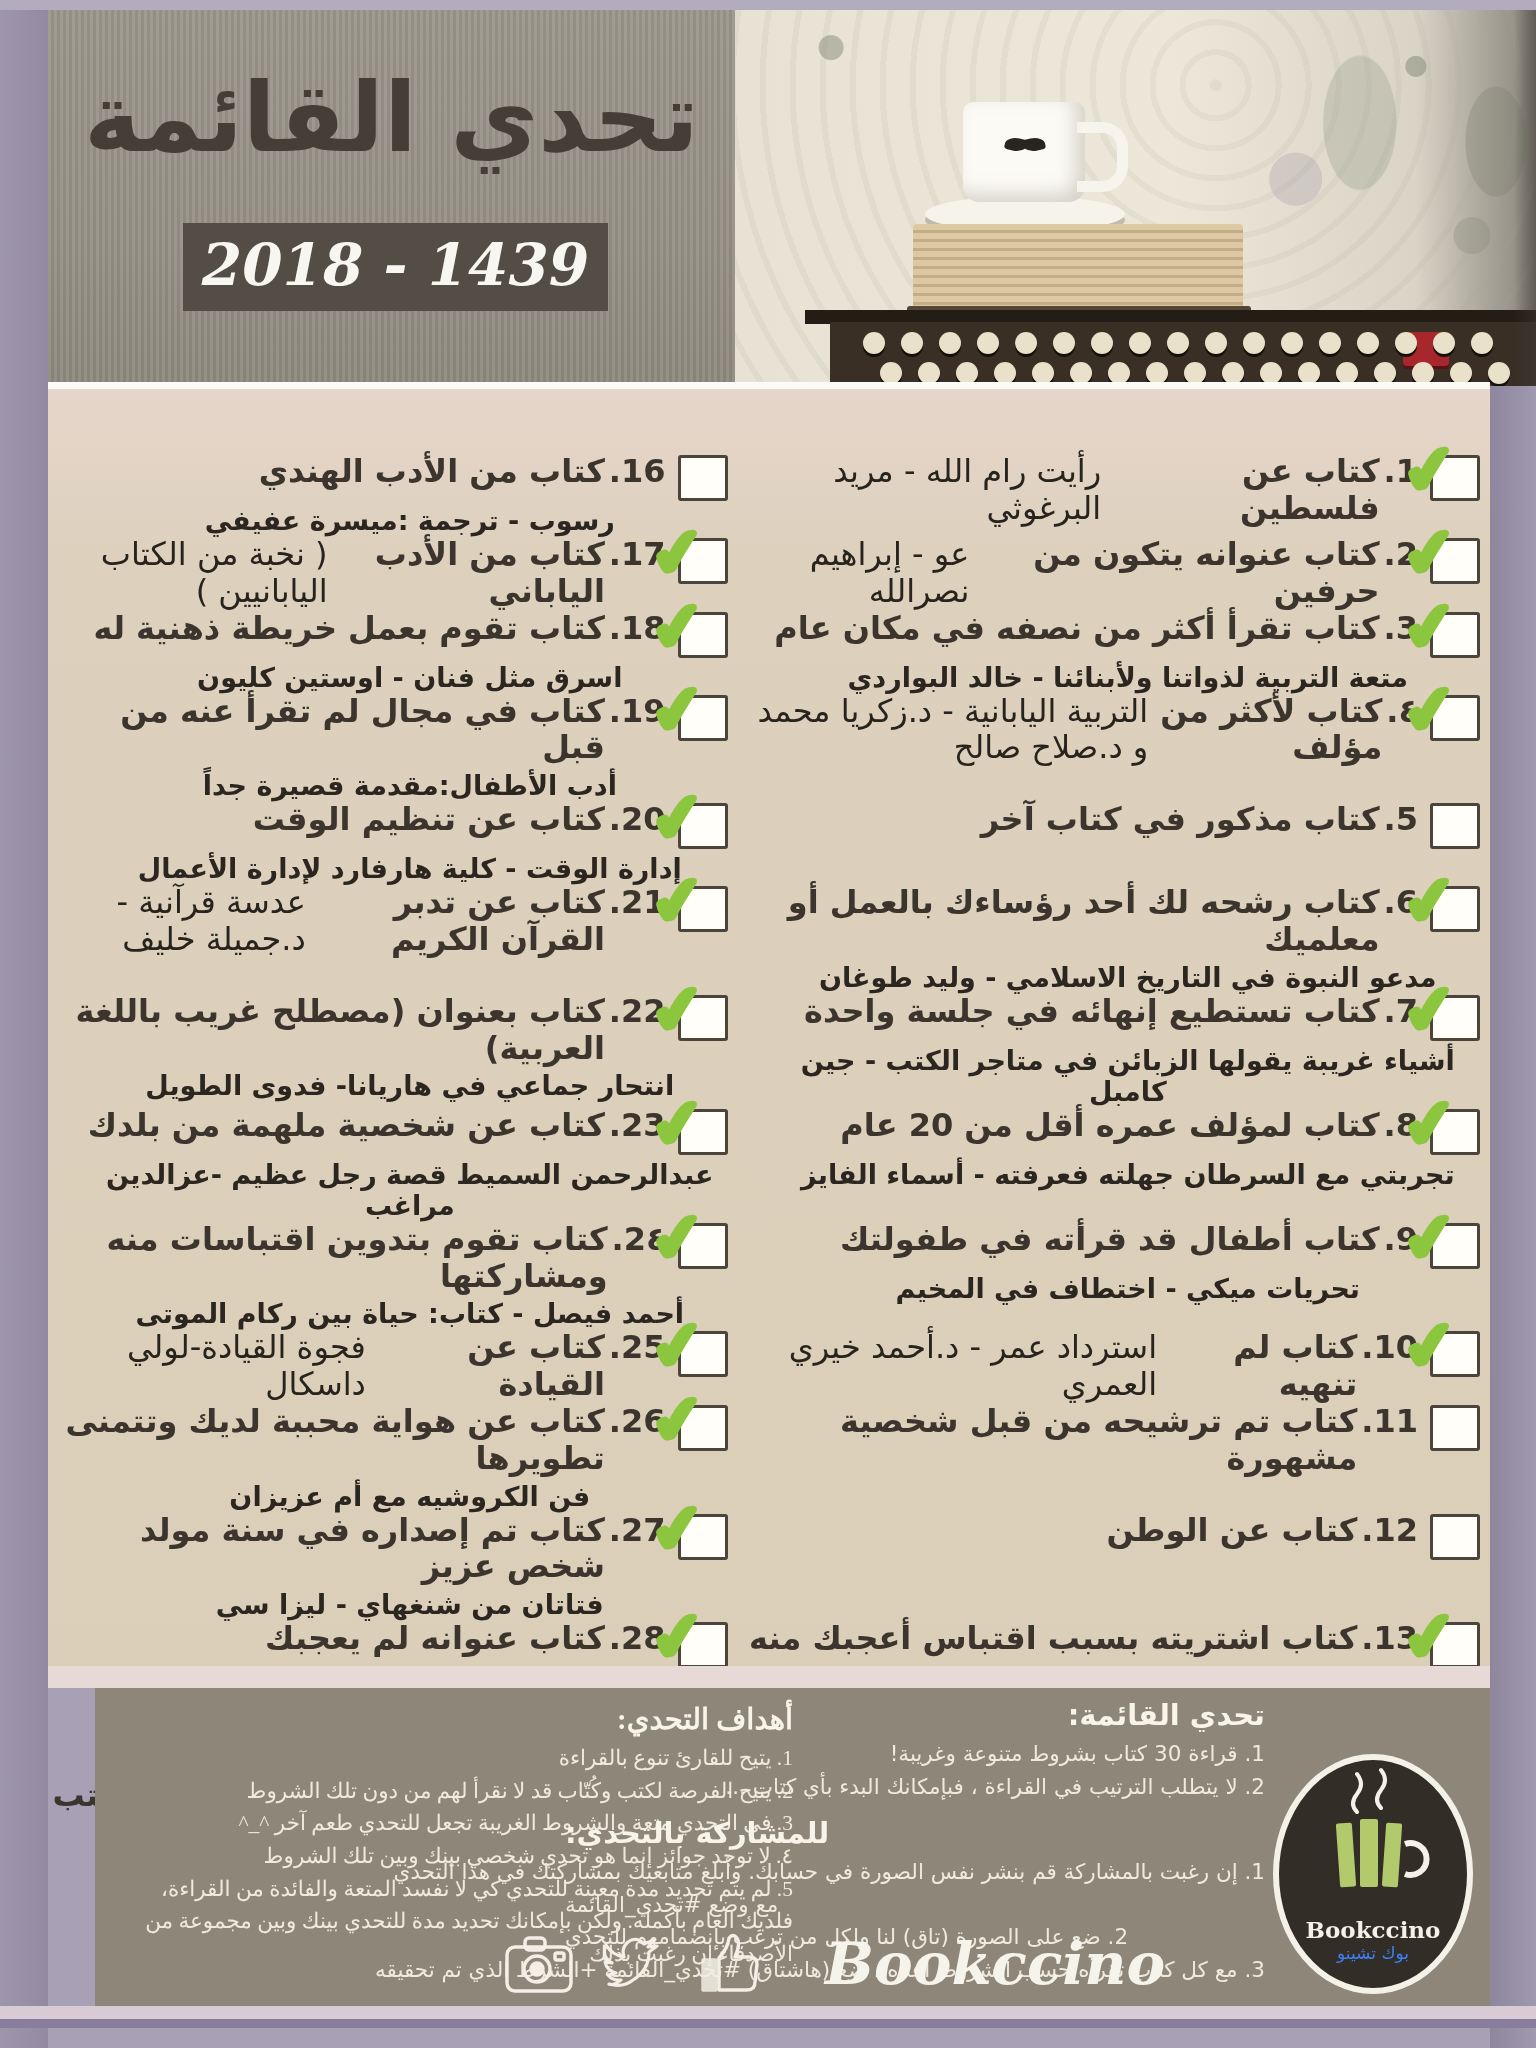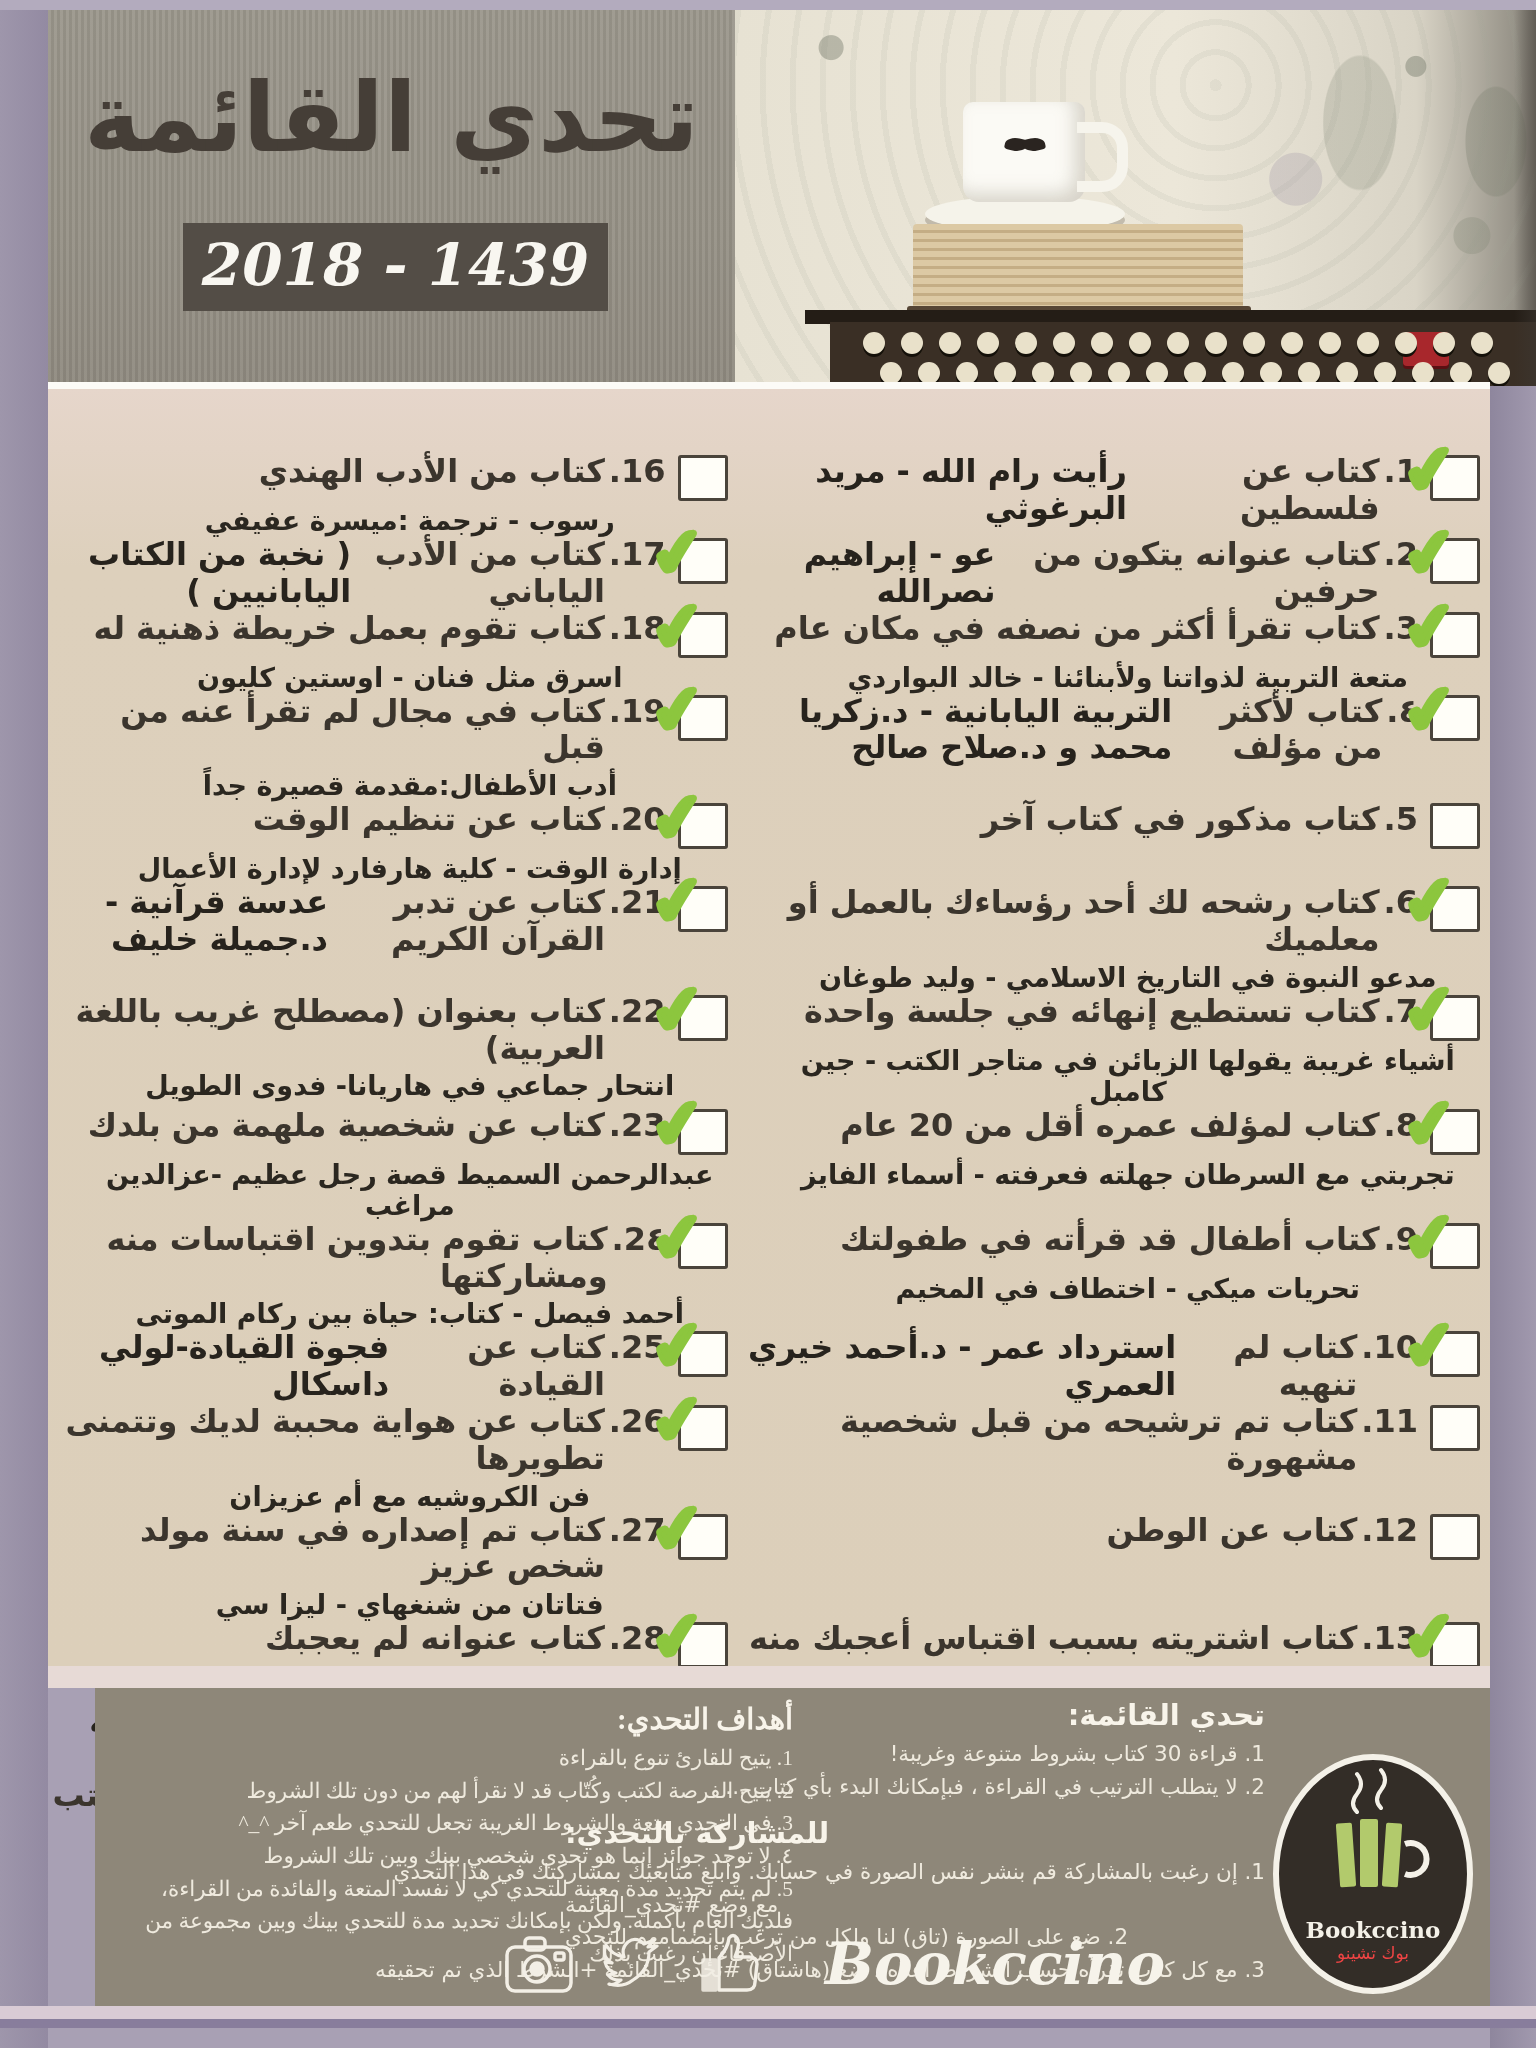--- a/index.html
+++ b/index.html
@@ -65,36 +65,36 @@
     display:grid;grid-template-columns:52.4% 47.6%;grid-template-rows:repeat(15,1fr);direction:rtl;}
   .item-cell{padding:0 4px;}
   .item-line{display:flex;direction:rtl;align-items:flex-start;
     font-size:32px;font-weight:bold;color:#3b352d;line-height:1.15;}
   .cbx{flex:0 0 auto;width:44px;height:40px;margin-left:12px;margin-top:2px;
     background:#fffef8;border:3px solid #4a443b;border-radius:3px;position:relative;}
   .check{position:absolute;left:-30px;top:-20px;font-size:64px;line-height:1;
     color:#8cc63e;-webkit-text-stroke:5px #8cc63e;transform:rotate(-8deg);pointer-events:none;}
   .inum{margin-left:4px;white-space:nowrap;}
   .itext{}
-  .inote-inline{margin-right:10px;color:#27231d;font-weight:700;}
+  .inote-inline{margin-right:10px;color:#27231d;font-weight:400;}
   .note{font-size:27px;font-weight:900;color:#2b2720;text-align:center;margin-top:4px;padding-left:40px;}
   .note.big{font-size:34px;margin-top:16px;}
 
   
   .pink-strip{position:absolute;top:1666px;left:48px;right:46px;height:22px;background:#e7dad6;}
   .band{position:absolute;top:1688px;left:95px;right:46px;height:318px;background:#8e8779;color:#efeade;}
   .band .blocktitle{font-size:29px;font-weight:bold;color:#f8f4ea;margin-bottom:6px;}
   .band .bline{font-size:21.5px;line-height:1.52;white-space:nowrap;}
   .goals{position:absolute;left:8px;top:14px;width:690px;text-align:right;direction:rtl;font-family:Liberation Serif, serif;}
   .about{position:absolute;left:470px;top:10px;width:700px;text-align:right;direction:rtl;}
   .participate{position:absolute;left:470px;top:128px;width:700px;text-align:left;direction:rtl;}
   .logo{position:absolute;left:1178px;top:66px;width:188px;height:228px;background:#332d27;
     border:6px solid #f4f1e8;border-radius:50%;text-align:center;direction:ltr;}
   .logo-name{font-family:"DejaVu Serif","Liberation Serif",serif;font-weight:bold;color:#f4f1e8;font-size:23px;margin-top:2px;}
-  .logo-name-ar{color:#ef4444;font-size:17px;margin-top:0px;}
+  .logo-name-ar{color:#3b82f6;font-size:17px;margin-top:0px;}
   .social{position:absolute;left:408px;top:242px;display:flex;align-items:center;gap:26px;direction:ltr;}
   .brand-script{font-family:"DejaVu Serif","Liberation Serif",serif;font-style:italic;font-weight:bold;
     font-size:58px;color:#f6f3ea;margin-left:34px;}
   .bottom-strip1{position:absolute;top:2006px;left:0;right:0;height:13px;background:#d9cbd5;}
   .bottom-strip2{position:absolute;top:2019px;left:0;right:0;height:9px;background:#887d9c;}
 </style>
 </head>
 <body>
 
 <div class="left-margin"></div>

